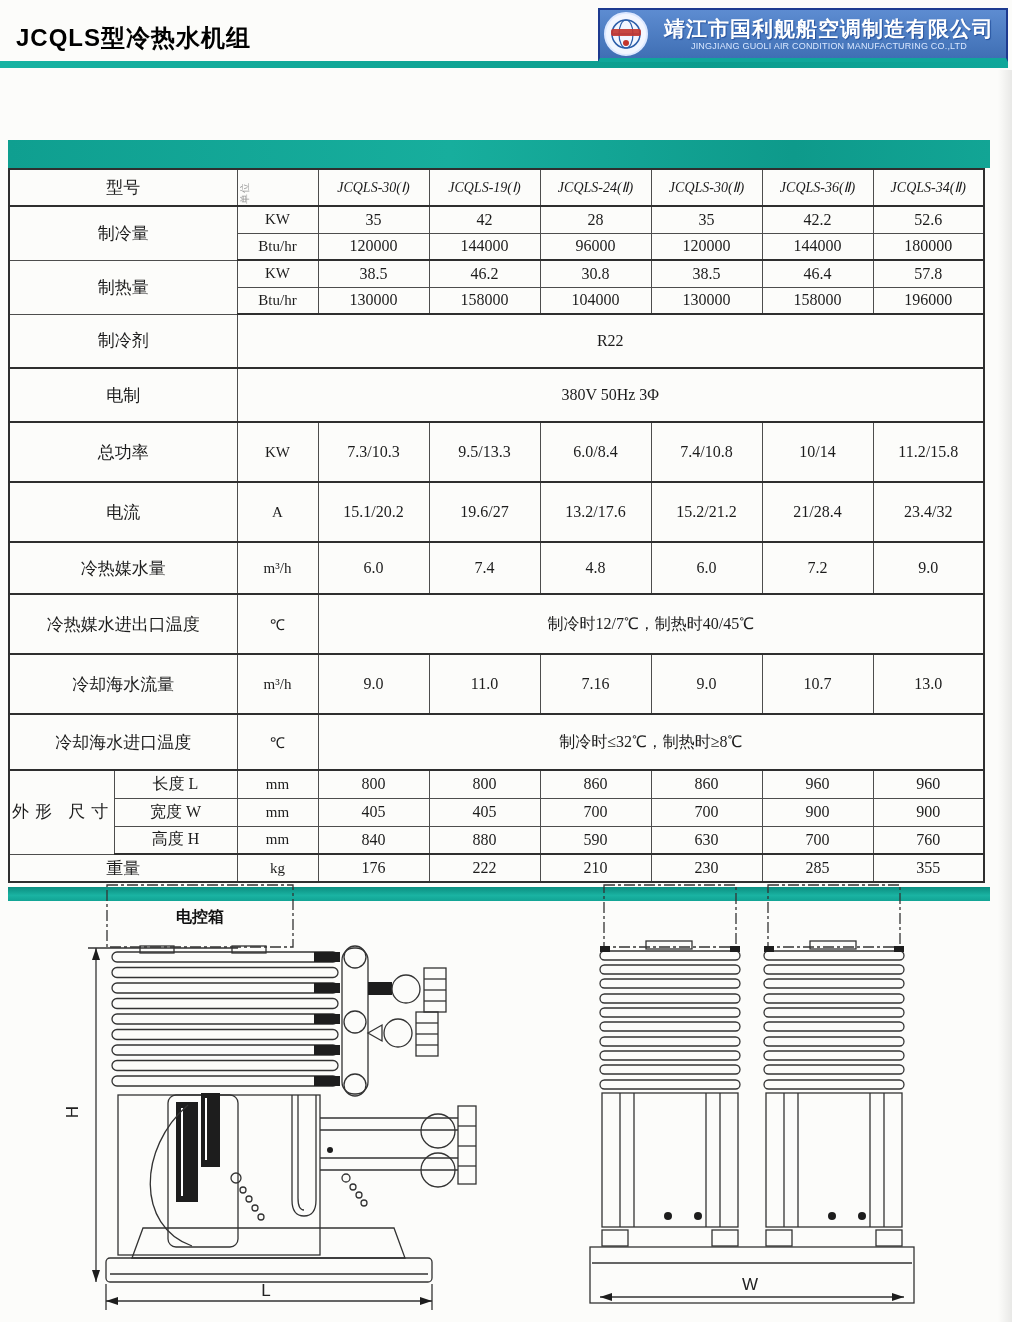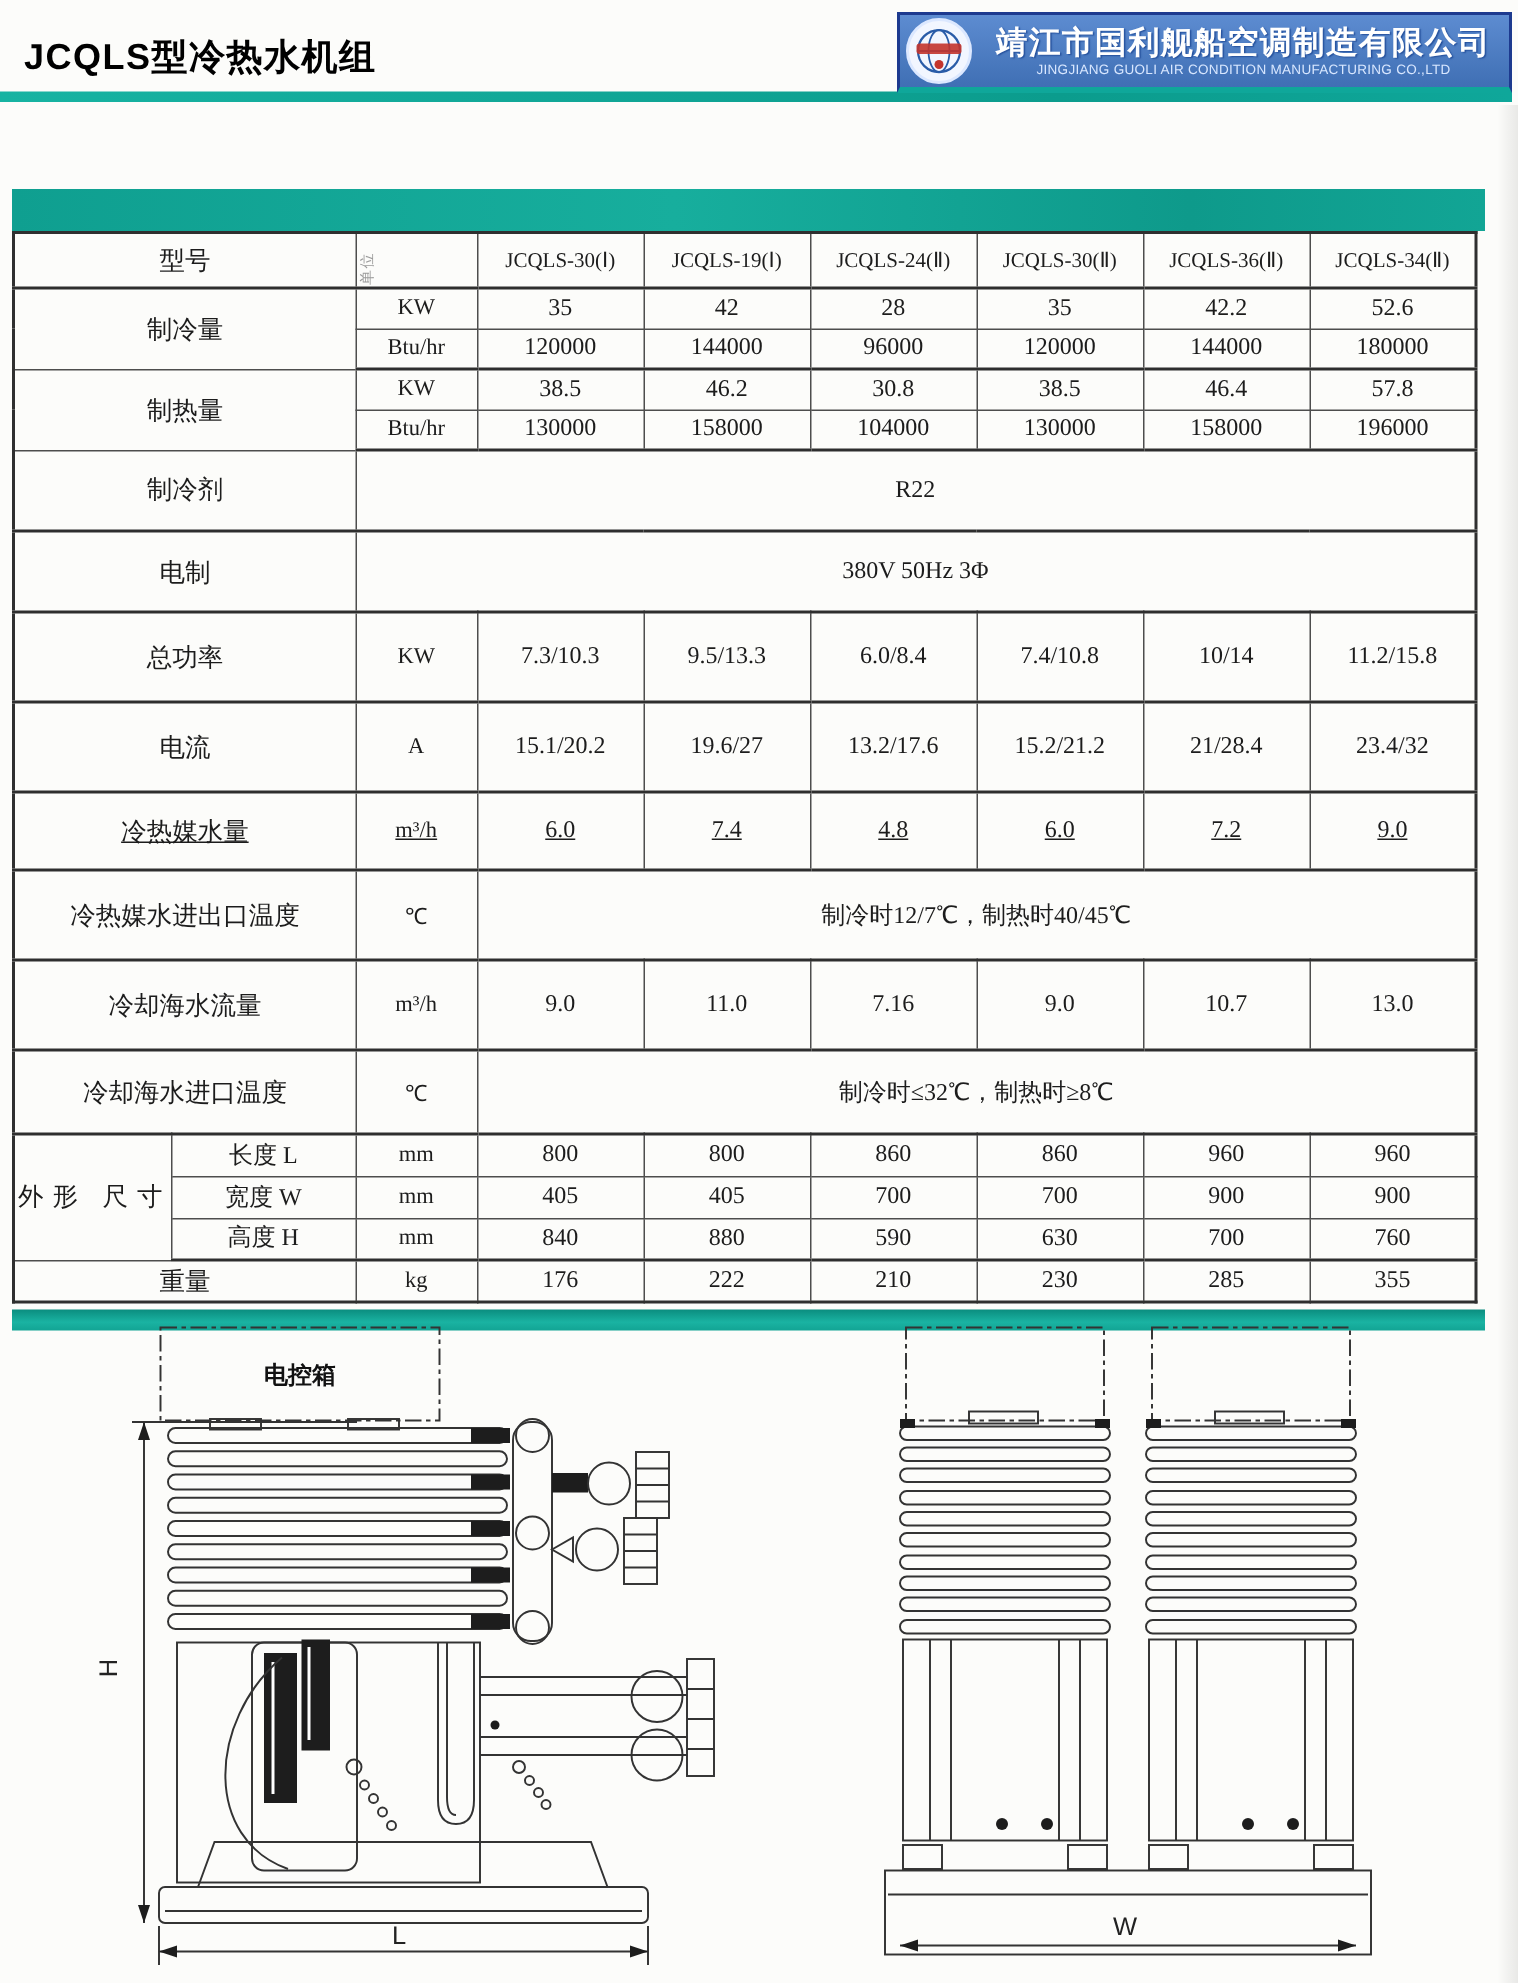--- a/index.html
+++ b/index.html
@@ -35,42 +35,42 @@
   }
   .banner-en{
     font-family:"Liberation Sans", sans-serif;
     font-size:9px;color:#d8e7ff;margin-top:2px;white-space:nowrap;letter-spacing:.2px;
   }
   .page-edge{
     position:absolute;right:0;top:70px;width:14px;height:1252px;
     background:linear-gradient(90deg,rgba(0,0,0,0),rgba(0,0,0,.08));
   }
   
-  .table-wrap{position:absolute;left:8px;top:126px;width:982px;}
+  .table-wrap{position:absolute;left:8px;top:140px;width:982px;}
   .bar-top{height:28px;width:982px;
     background:linear-gradient(90deg,#0f9f90,#17ae9d 45%,#0e9a8b 80%,#12a595);}
   .bar-bottom{height:14px;width:982px;margin-top:4px;
     background:linear-gradient(180deg,#0b8d7f,#1ab3a2 60%,#12a494);}
   table.spec{
     border-collapse:collapse;table-layout:fixed;width:975px;
     font-size:16px;margin-top:0;
   }
   table.spec{border:2px solid #2f2f2f;}
   table.spec td{
     border:1px solid #4d4d4d;text-align:center;padding:0 2px;
     overflow:hidden;white-space:nowrap;
   }
   td.lab{text-align:left;padding-left:24px;font-size:17px;}
   td.sub{font-size:16px;}
   td.unit{font-size:15px;}
-  td.model{font-size:14px;}
+  td.model{font-size:14px;font-style:italic;}
   td.group{font-size:17px;white-space:pre-line;line-height:1.7;letter-spacing:6px;text-align:center;}
   tr.sec > td{border-bottom:2.5px solid #2e2e2e;}
   tr.h-head{height:37px;} tr.h-sub{height:27px;}
-  tr.h-54{height:54px;} tr.h-50{height:60px;} tr.h-52{height:52px;text-decoration:underline;}
+  tr.h-54{height:54px;} tr.h-50{height:60px;} tr.h-52{height:52px;}
   tr.h-56{height:56px;} tr.h-28{height:28px;}
   .unit-note-cell{position:relative;}
   .vert-note{
     position:absolute;left:-4px;top:16px;
     display:inline-block;transform:rotate(-90deg);
     font-size:10px;color:#9a9a9a;letter-spacing:1px;
   }
   
   .drawings{position:absolute;left:0;top:860px;}
   .lineart{stroke:#333;fill:none;stroke-width:1.3;}

